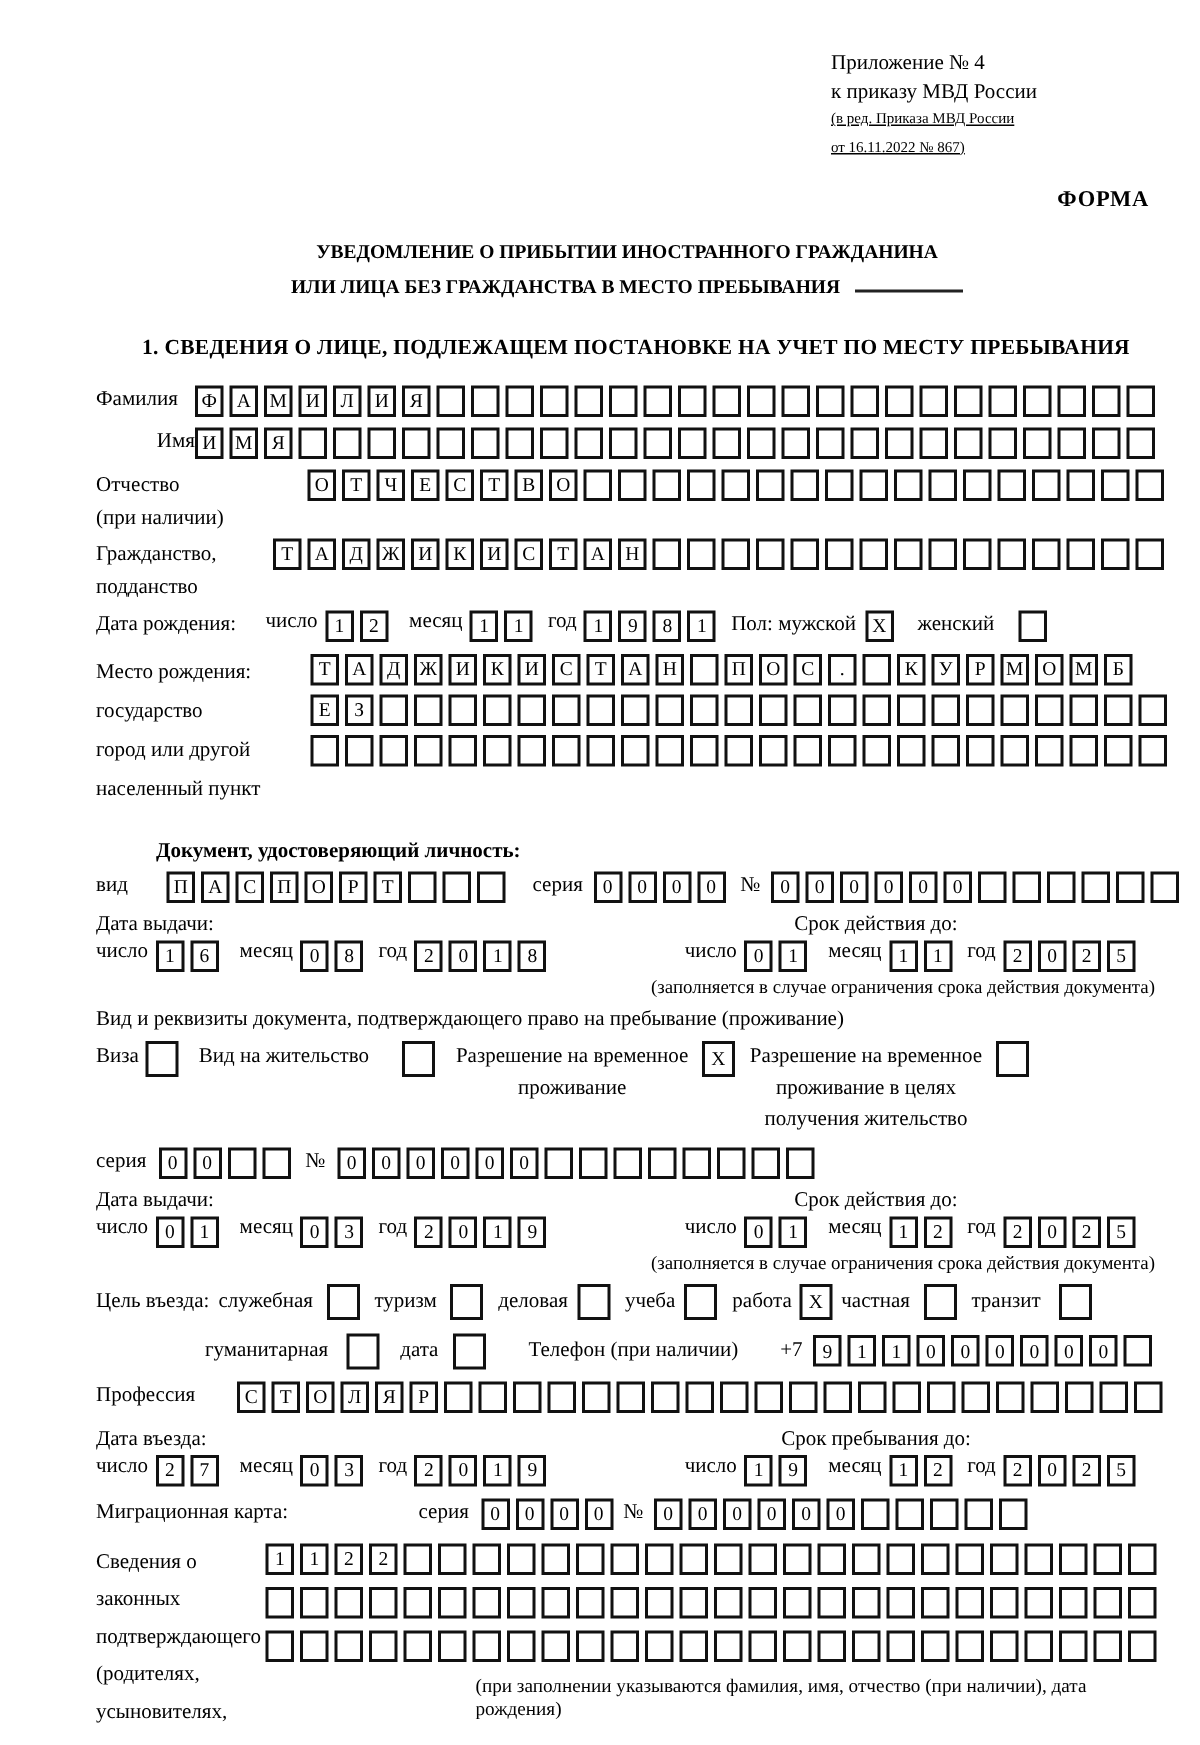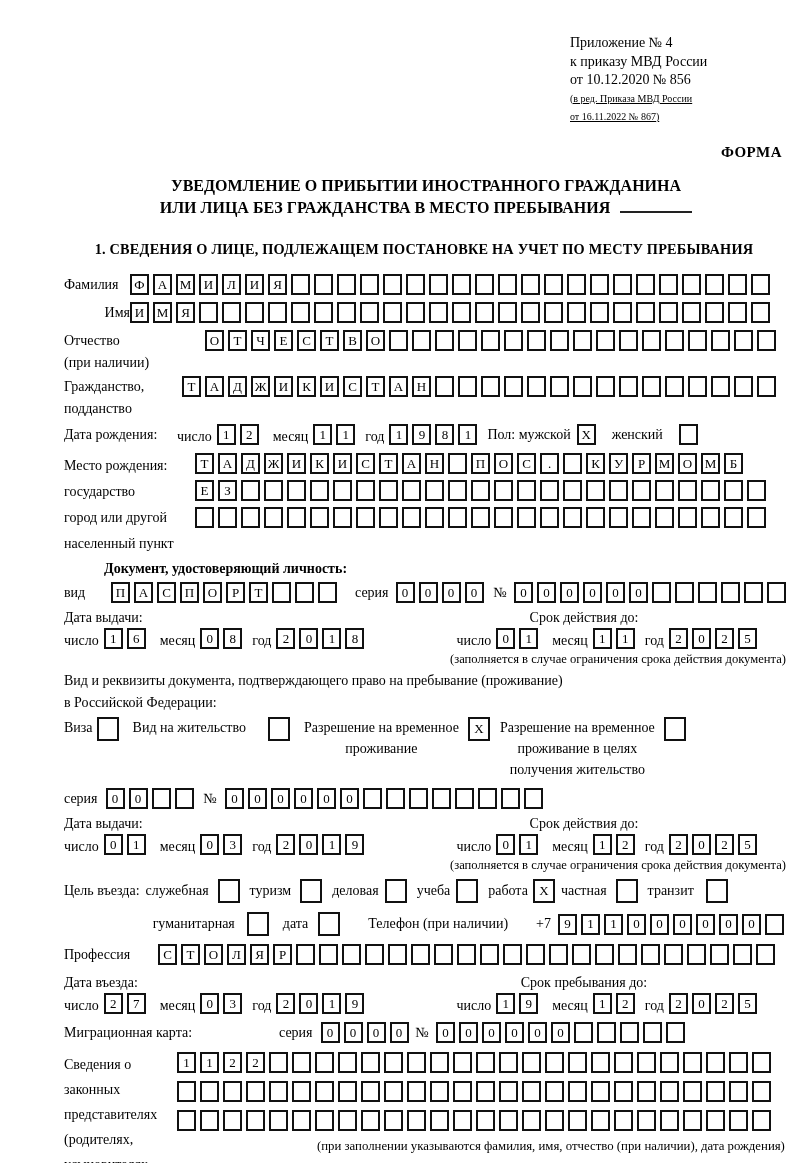--- a/index.html
+++ b/index.html
@@ -1,66 +1,65 @@
 <!DOCTYPE html>
 <html><head>
 <meta charset="utf-8">
 <style>
   html,body{margin:0;padding:0;background:#fff;}
   .page{
     width:800px;height:1163px;box-sizing:border-box;position:relative;
     background:#fff;color:#000;
     font-family:"Liberation Serif","DejaVu Serif",serif;
     font-size:14px;
-    padding:34px 12px 10px 64px;
+    padding:34px 28px 10px 64px;
     overflow:hidden;
   }
   
   .boxrow{display:inline-flex;align-items:center;flex:none;}
   .box{
     display:inline-flex;align-items:center;justify-content:center;
     width:19px;height:21px;box-sizing:border-box;border:2px solid #111;
     margin-right:4px;font-size:13px;flex:none;background:#fff;
   }
   .frow{display:flex;align-items:center;margin-bottom:7px;}
   .frow-top{display:flex;align-items:flex-start;margin-bottom:7px;}
   .lbl{flex:none;}
   .lbl-stack{flex:none;line-height:22px;}
   .annex{width:218px;margin-left:auto;line-height:18.5px;}
   .annex .small{font-size:10px;text-decoration:underline;}
   .forma{font-weight:bold;text-align:right;padding-right:6px;margin-top:16px;font-size:15px;letter-spacing:.5px;}
-  .title{ text-align:center;font-weight:bold;font-size:16px;line-height:22px;margin-top:14px;}
+  .title{ text-align:center;font-weight:bold;font-size:13px;line-height:22px;margin-top:14px;}
   .title-underline{display:inline-block;width:72px;border-bottom:2px solid #222;height:14px;margin-left:10px;}
   .sect{ font-weight:bold;font-size:14.3px;text-align:center;margin:22px 0 16px -20px;width:760px;letter-spacing:.2px;}
   .center-b{ font-weight:bold;margin:2px 0 5px 40px;width:640px;}
   .dhead{display:flex;margin-bottom:2px;margin-top:2px;}
   .dhead .h1{width:300px;text-align:left;flex:none;}
   .dhead .h2{width:330px;text-align:center;flex:none;margin-left:55px;}
   .dline{display:flex;align-items:center;margin-bottom:3px;}
-  .dgrp{display:flex;align-items:flex-end;flex:none;}
+  .dgrp{display:flex;align-items:flex-start;flex:none;}
   .dgrp .t{margin-right:5px;}
   .dgrp .t2{margin-left:10px;margin-right:5px;}
   .note{ text-align:right;font-size:12.6px;margin:1px 2px 6px 0;}
   .opt{display:flex;align-items:flex-start;flex:none;}
   .opt .ol{text-align:center;line-height:21px;}
   .chk{margin-left:9px;margin-top:0;}
   .chk .box{width:22px;height:24px;margin-right:0;}
   .purpose-item{display:flex;align-items:center;flex:none;}
   .gap6{width:6px;flex:none;} .gap10{width:10px;flex:none;} .gap14{width:14px;flex:none;}
   .repnote{font-size:12.8px;margin-left:140px;margin-top:4px;}
 </style>
 </head>
 <body>
 
 <div class="page">
 
   <div class="annex">
     <div>Приложение № 4</div>
     <div>к приказу МВД России</div>
-    <div>от 10.12.2020 № 856</div>
     <div class="small">(в ред. Приказа МВД России</div>
     <div class="small">от 16.11.2022 № 867)</div>
     <div class="forma">ФОРМА</div>
   </div>
 
   <div class="title">
     <div>УВЕДОМЛЕНИЕ О ПРИБЫТИИ ИНОСТРАННОГО ГРАЖДАНИНА</div>
     <div><span>ИЛИ ЛИЦА БЕЗ ГРАЖДАНСТВА В МЕСТО ПРЕБЫВАНИЯ</span><span class="title-underline"></span></div>
   </div>
 
@@ -227,21 +226,21 @@
     <span style="margin-left:6px;"><span>Пол:</span>&nbsp;<span>мужской</span></span>
     <span class="boxrow" style="margin-left:6px;">
         <span class="box">X</span>
       </span>
     <span style="margin-left:12px;">женский</span>
     <span class="boxrow" style="margin-left:16px;">
         <span class="box"></span>
       </span>
   </div>
 
-  <div class="frow-top" style="margin-bottom:4px;">
+  <div class="frow-top" style="margin-bottom:20px;gap:12px;">
     <span class="lbl-stack" style="width:131px;line-height:26px;">
       <div>Место рождения:</div>
       <div>государство</div>
       <div>город или другой</div>
       <div>населенный пункт</div>
     </span>
     <span style="display:inline-block;">
       <div class="boxrow" style="margin-bottom:6px;">
           <span class="box">Т</span>
           <span class="box">А</span>
@@ -405,21 +404,20 @@
           <span class="box">2</span>
           <span class="box">0</span>
           <span class="box">2</span>
           <span class="box">5</span>
         </span>
     </span>
   </div>
   <div class="note">(заполняется в случае ограничения срока действия документа)</div>
 
   <div style="margin-bottom:6px;">Вид и реквизиты документа, подтверждающего право на пребывание (проживание)</div>
-  <div style="margin-bottom:6px;">в Российской Федерации:</div>
 
   <div class="frow-top" style="margin-bottom:8px;">
     <span class="opt">
       <span class="ol">Виза</span>
       <span class="boxrow chk" style="margin-left:4px;">
           <span class="box"></span>
         </span>
     </span>
     <span class="gap14"></span>
     <span class="opt">
@@ -708,21 +706,21 @@
         <span class="box"></span>
         <span class="box"></span>
         <span class="box"></span>
       </span>
   </div>
 
   <div class="frow-top" style="margin-bottom:2px;">
     <span class="lbl-stack" style="width:113px;line-height:25px;">
       <div>Сведения о</div>
       <div>законных</div>
-      <div>представителях</div>
+      <div>подтверждающего</div>
       <div>(родителях,</div>
       <div>усыновителях,</div>
 
     </span>
     <span style="display:inline-block;">
       <div class="boxrow" style="margin-bottom:8px;">
           <span class="box">1</span>
           <span class="box">1</span>
           <span class="box">2</span>
           <span class="box">2</span>

